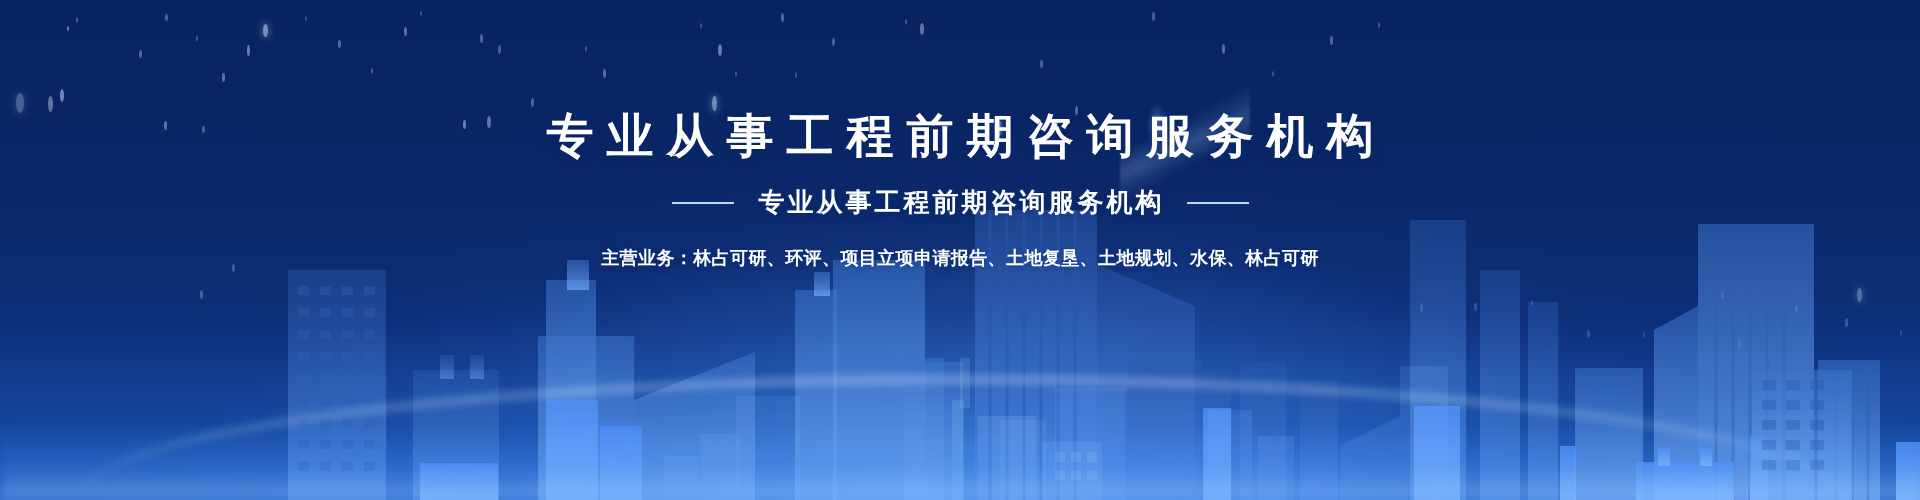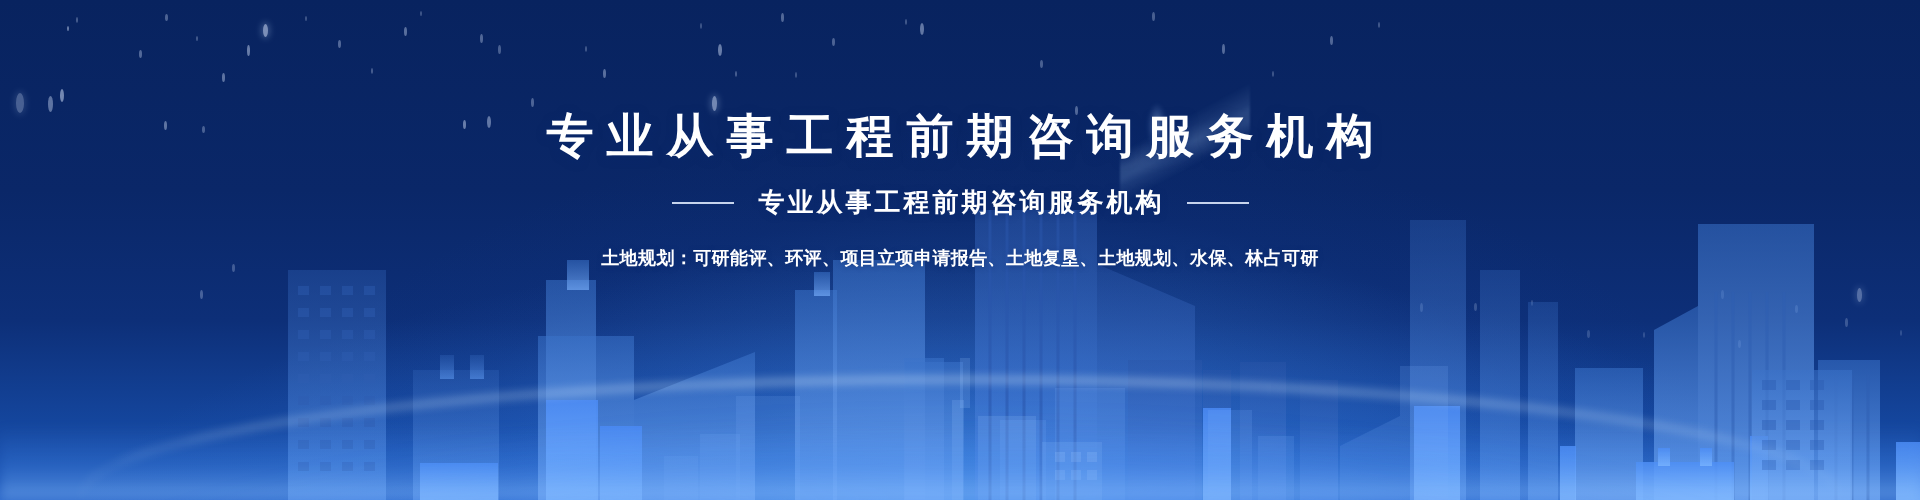--- a/index.html
+++ b/index.html
@@ -396,16 +396,16 @@
   <div class="content">
 
     <div class="headline">专业从事工程前期咨询服务机构</div>
 
     <div class="sub-row">
       <span class="rule"></span>
       <span class="subtitle">专业从事工程前期咨询服务机构</span>
       <span class="rule"></span>
     </div>
 
-    <div class="tagline">土地规划：可研能评、环评、项目立项申请报告、土地复垦、土地规划、水保、林占可研</div>
+    <div class="tagline">主营业务：林占可研、环评、项目立项申请报告、土地复垦、土地规划、水保、林占可研</div>
   </div>
 
 </div>
 
 </body></html>

